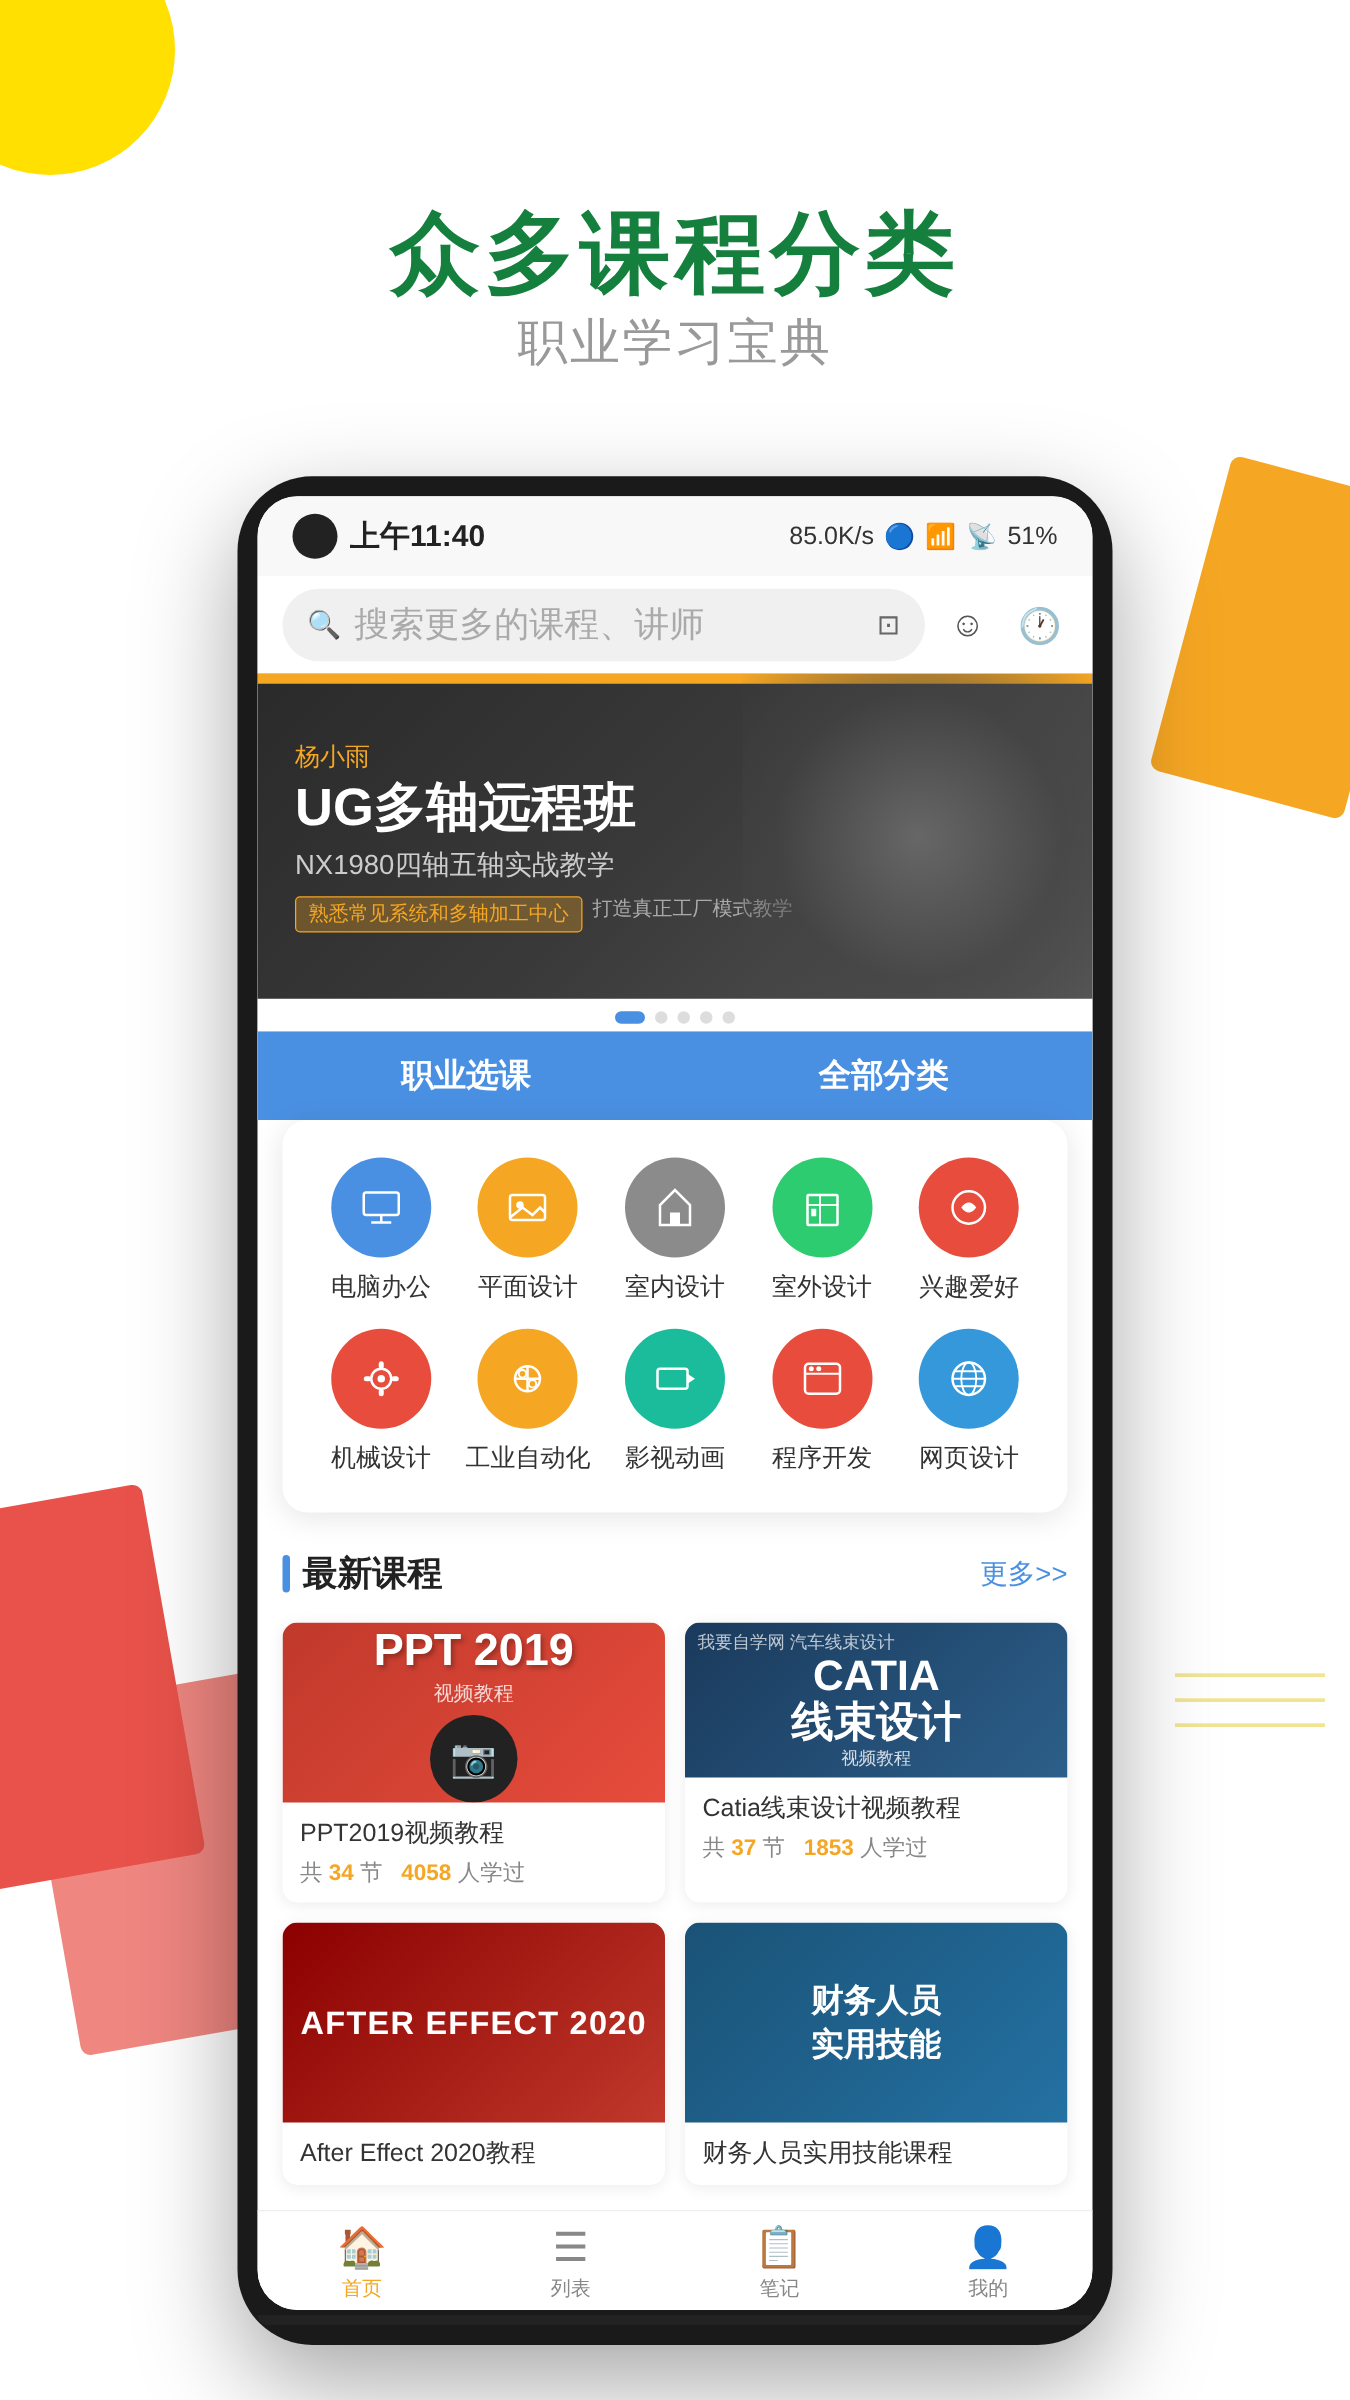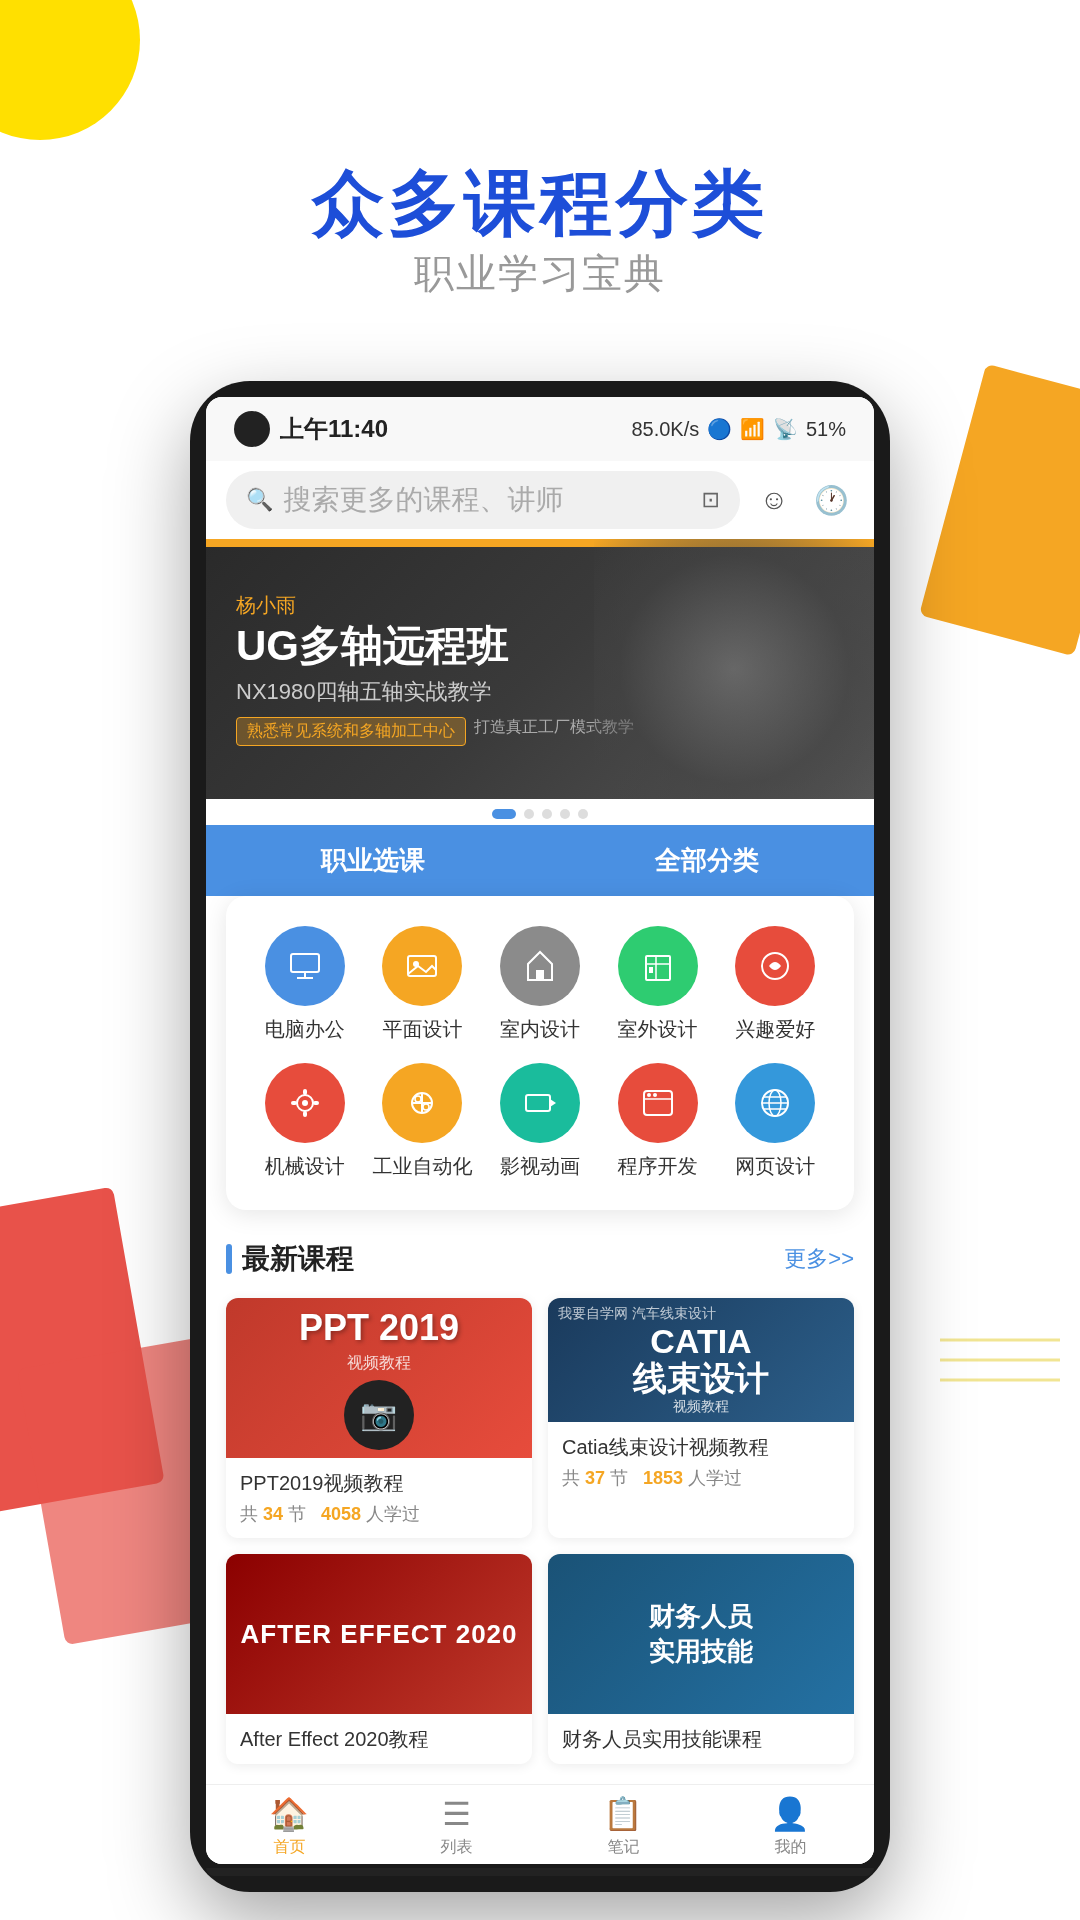--- a/index.html
+++ b/index.html
@@ -71,21 +71,21 @@
     .header-section {
       position: relative;
       z-index: 1;
       text-align: center;
       padding-top: 160px;
       padding-bottom: 40px;
     }
     .main-title {
       font-size: 72px;
       font-weight: 700;
-      color: #1d4ed8;
+      color: #15803d;
       letter-spacing: 4px;
       line-height: 1.2;
     }
     .sub-title {
       font-size: 40px;
       color: #999999;
       margin-top: 0;
       letter-spacing: 2px;
     }
 
@@ -100,21 +100,21 @@
     .phone-mockup {
       width: 700px;
       background: #1a1a1a;
       border-radius: 60px;
       padding: 16px;
       box-shadow: 0 30px 80px rgba(0,0,0,0.35);
       position: relative;
     }
     .phone-screen {
       background: #ffffff;
-      border-radius: 16px;
+      border-radius: 32px;
       overflow: hidden;
     }
     .phone-notch-bar {
       background: #f8f8f8;
       display: flex;
       align-items: center;
       justify-content: space-between;
       padding: 14px 28px;
       font-size: 22px;
     }
@@ -377,21 +377,21 @@
       overflow: hidden;
       background: #fff;
       box-shadow: 0 2px 12px rgba(0,0,0,0.08);
     }
     .course-thumb-ppt {
       background: linear-gradient(135deg, #c0392b 0%, #e74c3c 100%);
       display: flex;
       flex-direction: column;
       align-items: center;
       justify-content: center;
-      height: 160px;
+      height: 144px;
       position: relative;
       overflow: hidden;
     }
     .course-thumb-ppt .ppt-title {
       font-size: 36px;
       font-weight: 900;
       color: #fff;
       text-shadow: 2px 2px 4px rgba(0,0,0,0.3);
     }
     .course-thumb-ppt .ppt-sub {

